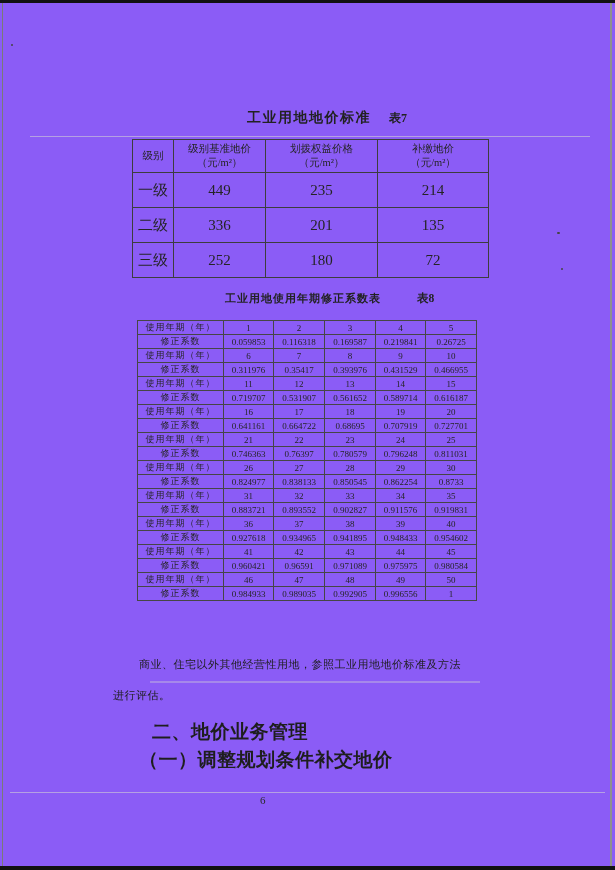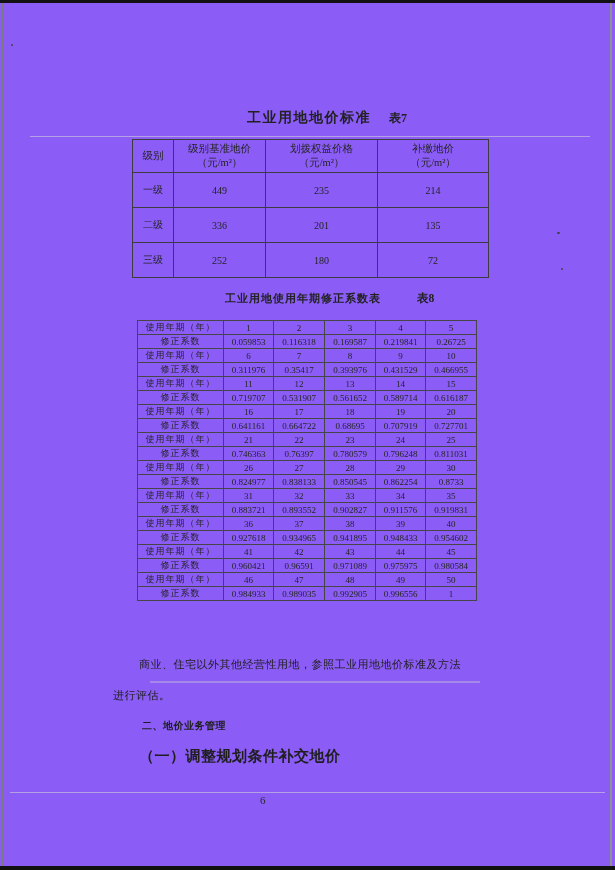--- a/index.html
+++ b/index.html
@@ -25,21 +25,21 @@
   .t7-title .tag{font-weight:bold;font-size:12px;}
   table.t7{
     position:absolute;left:132px;top:139px;width:356px;height:139px;
     border-collapse:collapse;table-layout:fixed;
   }
   .t7 th,.t7 td{
     border:1px solid #3d3d3d;text-align:center;vertical-align:middle;
     font-weight:normal;padding:0;color:#242424;
   }
   .t7 thead th{font-size:10.5px;line-height:1.3;height:32px;}
-  .t7 tbody td{font-size:10px;}
+  .t7 tbody td{font-size:15px;}
 
   
   .t8-title{position:absolute;left:225px;top:291px;display:flex;align-items:baseline;gap:36px;}
   .t8-title .main{font-weight:bold;font-size:11px;letter-spacing:1px;}
   .t8-title .tag{font-weight:bold;font-size:11.5px;}
   table.t8{
     position:absolute;left:137px;top:320px;width:339px;height:232px;
     border-collapse:collapse;table-layout:fixed;
   }
   .t8 th,.t8 td{
@@ -295,18 +295,18 @@
           <td>0.989035</td>
           <td>0.992905</td>
           <td>0.996556</td>
           <td>1</td>
         </tr>
       </tbody>
   </table>
 
   <div class="para" style="left:139px;top:657px;">商业、住宅以外其他经营性用地，参照工业用地地价标准及方法</div>
   <div class="para" style="left:113px;top:688px;">进行评估。</div>
-  <div class="para bold" style="left:142px;top:719px;font-size:10px;">二、地价业务管理</div>
-  <div class="para bold" style="left:139px;top:747px;font-size:15px;">（一）调整规划条件补交地价</div>
+  <div class="para bold" style="left:152px;top:719px;font-size:19px;">二、地价业务管理</div>
+  <div class="para bold" style="left:139px;top:747px;font-size:19px;">（一）调整规划条件补交地价</div>
 
   <div class="pageno" style="left:260px;top:794px;">6</div>
 
 </div>
 
 </body></html>

